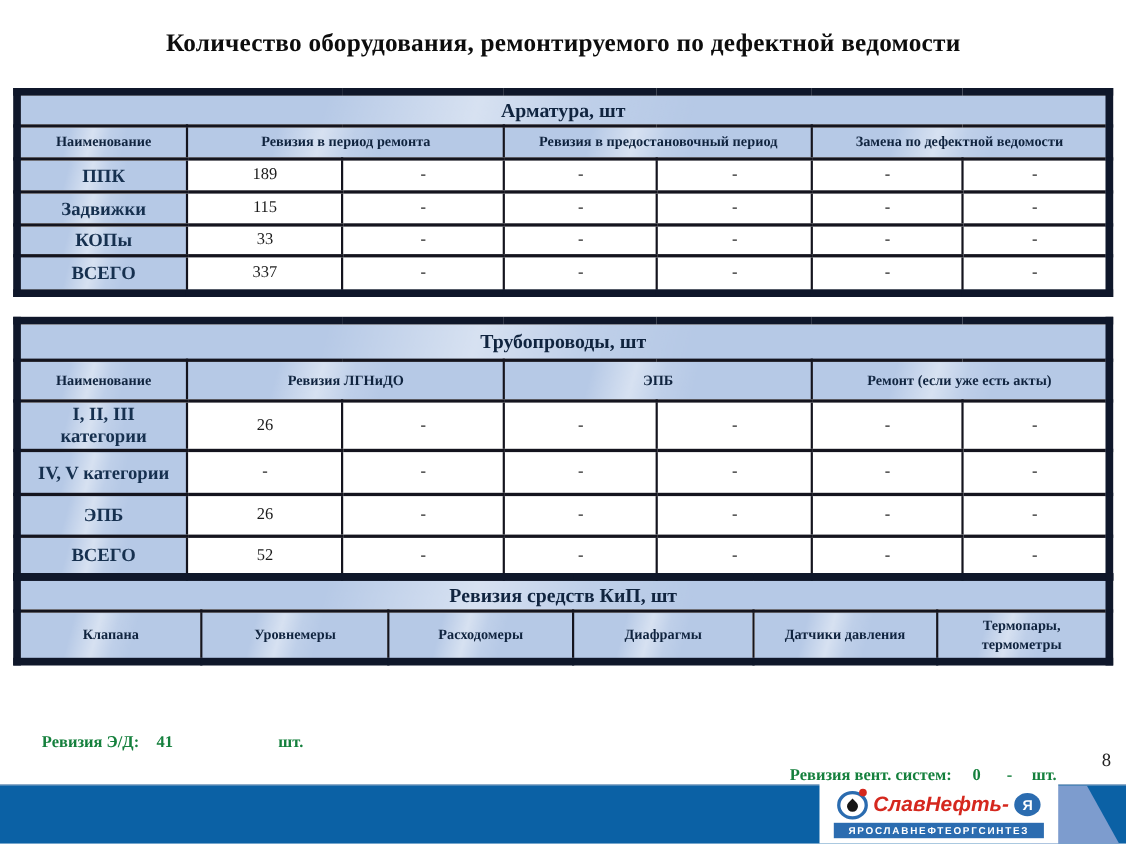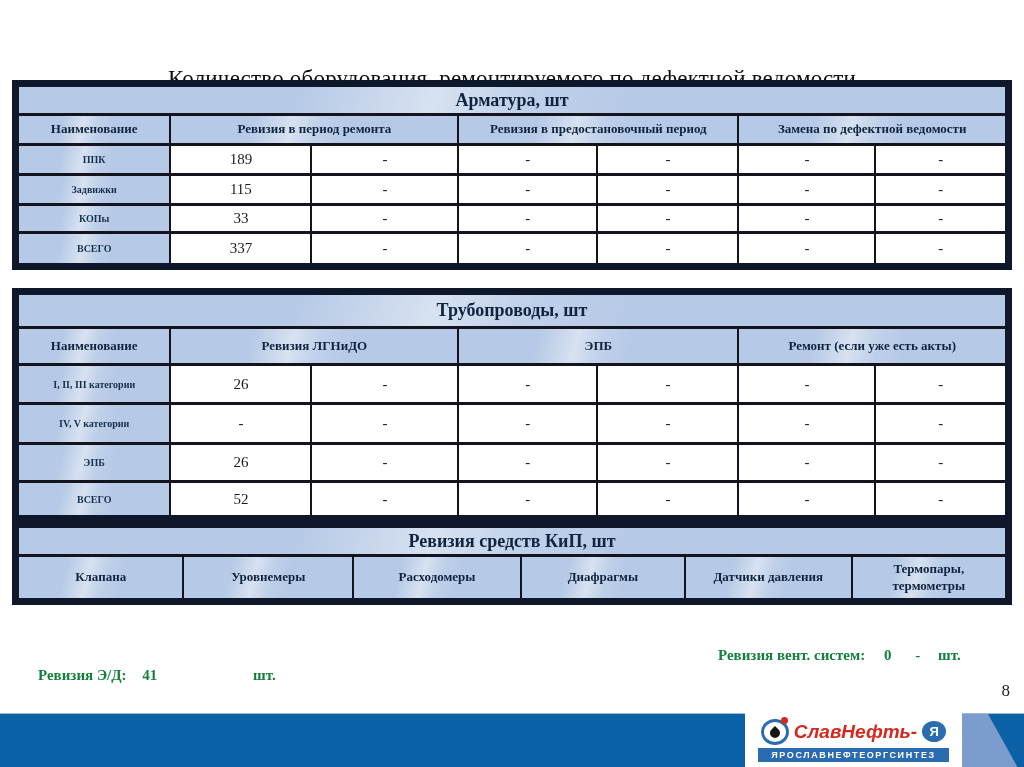--- a/index.html
+++ b/index.html
@@ -1,32 +1,32 @@
 <!DOCTYPE html>
 <html><head>
 <meta charset="utf-8">
 <style>
   html,body{margin:0;padding:0;}
   .slide{position:relative;width:1024px;height:767px;background:#ffffff;overflow:hidden;
          font-family:"Liberation Serif",serif;}
   .title{position:absolute;top:26px;left:0;width:100%;text-align:center;
-         font-weight:normal;font-size:23px;color:#0d0d0d;letter-spacing:.2px;margin-top:40px;}
+         font-weight:bold;font-size:23px;color:#0d0d0d;letter-spacing:.2px;}
 
   
   .tbl{position:absolute;left:12px;width:1000px;border-collapse:collapse;table-layout:fixed;
        border:7px solid #0f172a;}
   .tbl td{border-left:2px solid #14141e;border-right:2px solid #14141e;
           border-top:3px solid #14141e;border-bottom:3px solid #14141e;
           text-align:center;vertical-align:middle;padding:1px 6px;overflow:hidden;}
   .blue{background-color:#b6c9e6;
         background-image:linear-gradient(105deg,rgba(255,255,255,0) 28%,rgba(255,255,255,.45) 42%,
           rgba(255,255,255,.12) 52%,rgba(255,255,255,0) 62%);}
   .cap{font-size:18px;font-weight:bold;color:#10243f;}
   .hdr{font-size:13px;font-weight:bold;color:#10243f;line-height:1.25;}
-  .lbl{font-size:10px;font-weight:bold;color:#16304f;text-align:left;padding-left:10px;}
+  .lbl{font-size:17px;font-weight:bold;color:#16304f;text-align:left;padding-left:10px;}
   .val{font-size:15px;color:#1b1b1b;background:#ffffff;}
   .h28{height:28px}.h30{height:30px}.h31{height:31px}.h34{height:34px}.h36{height:36px}
   .h37{height:37px}.h38{height:38px}.h39{height:39px}.h40{height:40px}.h46{height:46px}
 
   
   .fn{position:absolute;font-weight:bold;font-size:15px;color:#15803d;white-space:nowrap;}
   .page-num{position:absolute;top:681px;right:14px;font-size:17px;color:#222;}
 
   
   .band{position:absolute;left:0;top:713px;width:1024px;height:54px;background:#0b61a5;
@@ -196,21 +196,21 @@
         <td class="blue hdr">Термопары, термометры</td>
       </tr>
     </tbody>
   </table>
 
   <div class="fn" style="left:38px;top:667px">
     <span>Ревизия Э/Д:</span>
     <span style="margin-left:12px">41</span>
     <span style="margin-left:92px">шт.</span>
   </div>
-  <div class="fn" style="left:718px;top:647px">
+  <div class="fn" style="left:718px;top:697px">
     <span>Ревизия вент. систем:</span>
     <span style="margin-left:15px">0</span>
     <span style="margin-left:20px">-</span>
     <span style="margin-left:14px">шт.</span>
   </div>
 
   <div class="page-num">8</div>
 
   <div class="band">
     <div class="band-stripe"></div>

